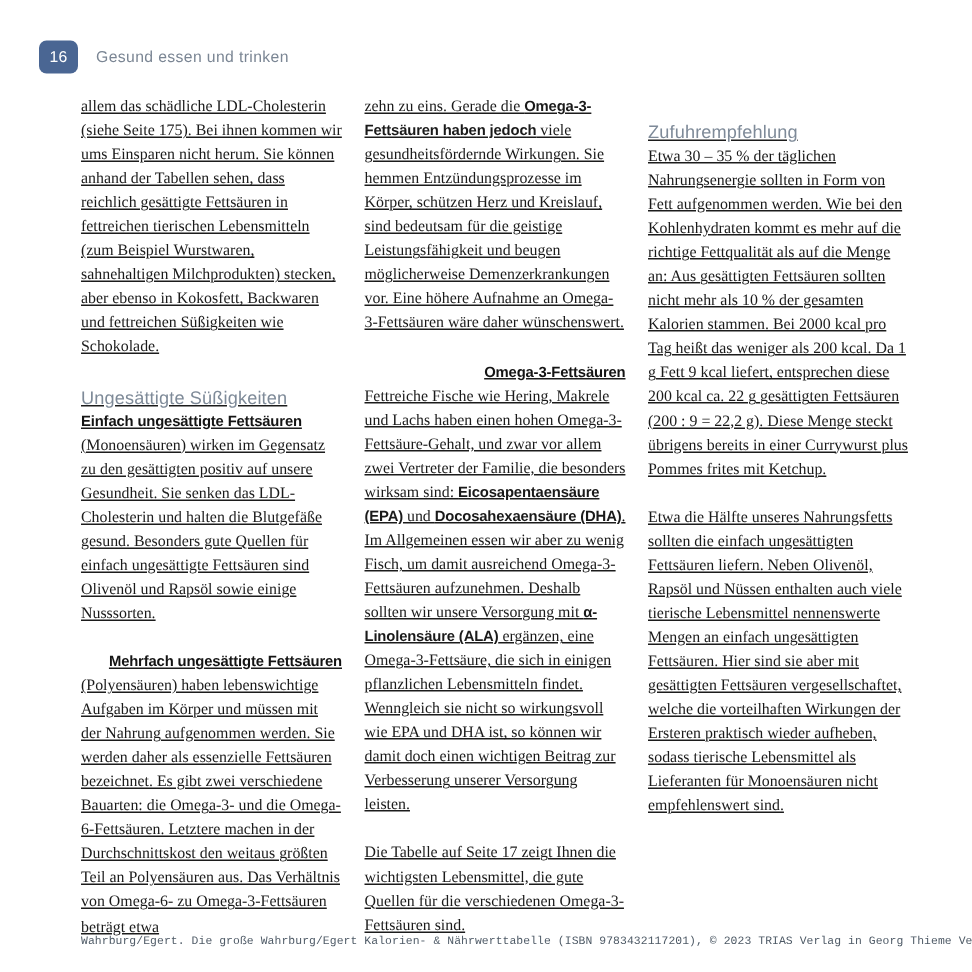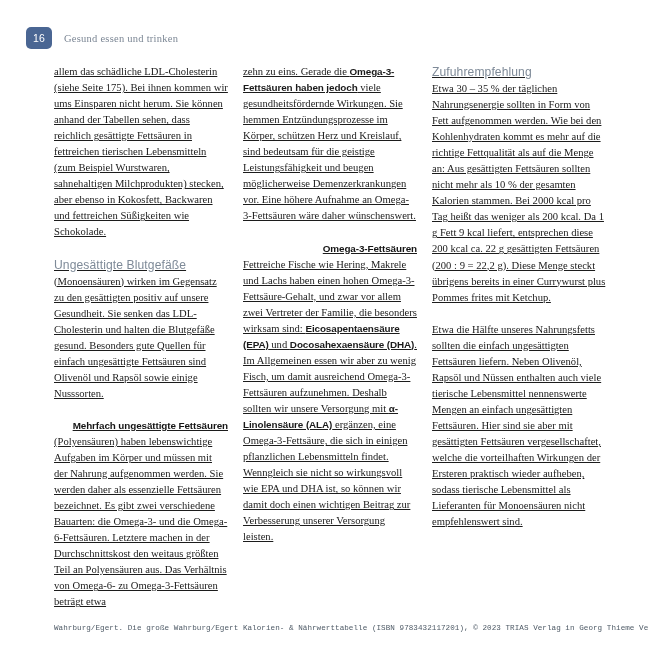--- a/index.html
+++ b/index.html
@@ -39,21 +39,21 @@
     color: #ffffff;
     font-family: "Liberation Sans", sans-serif;
     font-size: 10.5px;
     letter-spacing: 0.2px;
     display: flex;
     align-items: center;
     justify-content: center;
     box-sizing: border-box;
   }
   .running-title {
-    font-family: Liberation Serif, serif;
+    font-family: Liberation Sans, sans-serif;
     font-size: 10.5px;
     color: #7b8694;
     letter-spacing: 0.25px;
     white-space: nowrap;
   }
 
   
   .columns {
     position: absolute;
     left: 54px;
@@ -87,21 +87,21 @@
     font-weight: bold;
     letter-spacing: -0.1px;
   }
 
   .sec-head {
     font-family: "Liberation Sans", sans-serif;
     font-size: 12.1px;
     font-weight: normal;
     color: #7e8a98;
     letter-spacing: 0.1px;
-    margin: 0 0 1px 0;
+    margin: 16px 0 1px 0;
     line-height: 16px;
   }
   .sec-head.spaced { margin-top: 16px; }
 
   .sub-head {
     font-family: "Liberation Sans", sans-serif;
     font-size: 9.9px;
     font-weight: bold;
     color: #141414;
     letter-spacing: -0.1px;
@@ -135,34 +135,36 @@
   <div class="running-head">
     <div class="page-badge">16</div>
     <div class="running-title">Gesund essen und trinken</div>
   </div>
 
   <div class="columns">
 
     <div class="col">
       <p class="para">allem das schädliche LDL-Cholesterin (siehe Seite 175). Bei ihnen kommen wir ums Einsparen nicht herum. Sie können anhand der Tabellen sehen, dass reichlich gesättigte Fettsäuren in fettreichen tierischen Lebensmitteln (zum Beispiel Wurstwaren, sahnehaltigen Milchprodukten) stecken, aber ebenso in Kokosfett, Backwaren und fettreichen Süßigkeiten wie Schokolade.</p>
 
-      <h2 class="sec-head spaced">Ungesättigte Blutgefäße</h2>
+      <h2 class="sec-head spaced">Ungesättigte Süßigkeiten</h2>
 
+      <div class="sub-head">Einfach ungesättigte Fettsäuren</div>
       <p class="para run-on">(Monoensäuren) wirken im Gegensatz zu den gesättigten positiv auf unsere Gesundheit. Sie senken das LDL-Cholesterin und halten die Blutgefäße gesund. Besonders gute Quellen für einfach ungesättigte Fettsäuren sind Olivenöl und Rapsöl sowie einige Nusssorten.</p>
 
       <div class="sub-head spaced">Mehrfach ungesättigte Fettsäuren</div>
       <p class="para run-on">(Polyensäuren) haben lebenswichtige Aufgaben im Körper und müssen mit der Nahrung aufgenommen werden. Sie werden daher als essenzielle Fettsäuren bezeichnet. Es gibt zwei verschiedene Bauarten: die Omega-3- und die Omega-6-Fettsäuren. Letztere machen in der Durchschnittskost den weitaus größten Teil an Polyensäuren aus. Das Verhältnis von Omega-6- zu Omega-3-Fettsäuren beträgt etwa</p>
     </div>
 
     <div class="col">
       <p class="para"><span>zehn zu eins. Gerade die </span><b>Omega-3-Fettsäuren haben jedoch</b><span> viele gesundheitsfördernde Wirkungen. Sie hemmen Entzündungsprozesse im Körper, schützen Herz und Kreislauf, sind bedeutsam für die geistige Leistungsfähigkeit und beugen möglicherweise Demenzerkrankungen vor. Eine höhere Aufnahme an Omega-3-Fettsäuren wäre daher wünschenswert.</span></p>
 
       <div class="sub-head spaced">Omega-3-Fettsäuren</div>
       <p class="para run-on"><span>Fettreiche Fische wie Hering, Makrele und Lachs haben einen hohen Omega-3-Fettsäure-Gehalt, und zwar vor allem zwei Vertreter der Familie, die besonders wirksam sind: </span><b>Eicosapentaensäure (EPA)</b><span> und </span><b>Docosahexaensäure (DHA)</b><span>. Im Allgemeinen essen wir aber zu wenig Fisch, um damit ausreichend Omega-3-Fettsäuren aufzunehmen. Deshalb sollten wir unsere Versorgung mit </span><b>α-Linolensäure (ALA)</b><span> ergänzen, eine Omega-3-Fettsäure, die sich in einigen pflanzlichen Lebensmitteln findet. Wenngleich sie nicht so wirkungsvoll wie EPA und DHA ist, so können wir damit doch einen wichtigen Beitrag zur Verbesserung unserer Versorgung leisten.</span></p>
 
+      <p class="para">Die Tabelle auf Seite 17 zeigt Ihnen die wichtigsten Lebensmittel, die gute Quellen für die verschiedenen Omega-3-Fettsäuren sind.</p>
     </div>
 
     <div class="col">
       <h2 class="sec-head">Zufuhrempfehlung</h2>
       <p class="para run-on">Etwa 30 – 35 % der täglichen Nahrungsenergie sollten in Form von Fett aufgenommen werden. Wie bei den Kohlenhydraten kommt es mehr auf die richtige Fettqualität als auf die Menge an: Aus gesättigten Fettsäuren sollten nicht mehr als 10 % der gesamten Kalorien stammen. Bei 2000 kcal pro Tag heißt das weniger als 200 kcal. Da 1 g Fett 9 kcal liefert, entsprechen diese 200 kcal ca. 22 g gesättigten Fettsäuren (200 : 9 = 22,2 g). Diese Menge steckt übrigens bereits in einer Currywurst plus Pommes frites mit Ketchup.</p>
       <p class="para">Etwa die Hälfte unseres Nahrungsfetts sollten die einfach ungesättigten Fettsäuren liefern. Neben Olivenöl, Rapsöl und Nüssen enthalten auch viele tierische Lebensmittel nennenswerte Mengen an einfach ungesättigten Fettsäuren. Hier sind sie aber mit gesättigten Fettsäuren vergesellschaftet, welche die vorteilhaften Wirkungen der Ersteren praktisch wieder aufheben, sodass tierische Lebensmittel als Lieferanten für Monoensäuren nicht empfehlenswert sind.</p>
     </div>
 
   </div>
 

